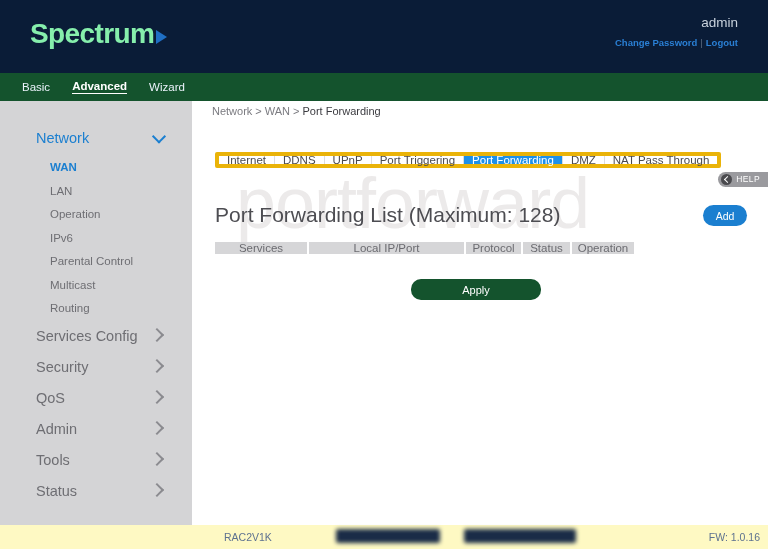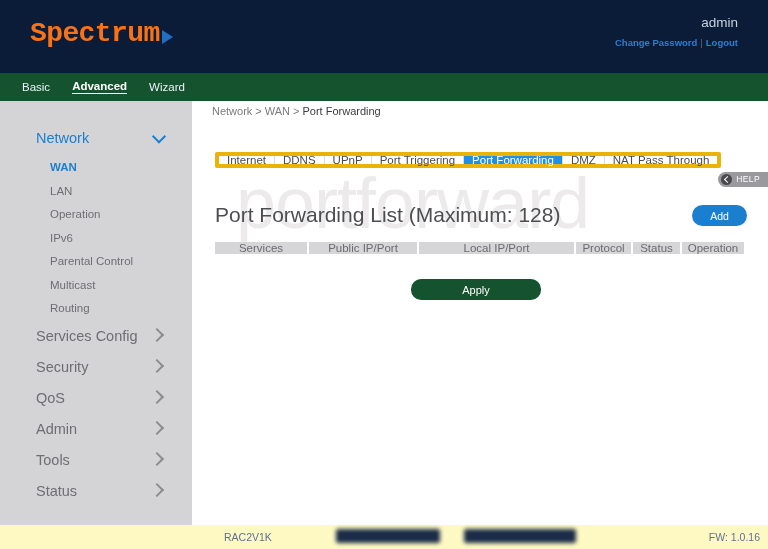--- a/index.html
+++ b/index.html
@@ -29,26 +29,26 @@
     width: 768px; height: 73px;
     background: #0a1c37;
   }
   .logo {
     position: absolute;
     left: 30px; top: 20px;
     display: flex;
     align-items: center;
   }
   .logo-text {
-    color: #f97316;
+    color: #86efac;
     font-size: 28px;
     font-weight: bold;
     letter-spacing: -0.6px;
     line-height: 1;
-    font-family: Liberation Mono, monospace;
+    font-family: Liberation Sans, sans-serif;
   }
   .logo-arrow {
     width: 0; height: 0;
     border-top: 7px solid transparent;
     border-bottom: 7px solid transparent;
     border-left: 11px solid #1f6fc4;
     margin-left: 2px;
     margin-top: 6px;
   }
   .account {
@@ -264,21 +264,21 @@
     left: 23px; top: 100px;
     font-size: 21px;
     color: #4d4d52;
     line-height: 28px;
     white-space: nowrap;
     font-weight: normal;
   }
   .add-btn {
     position: absolute;
     right: 21px; top: 104px;
-    width: 55px; height: 21px;
+    width: 44px; height: 21px;
     background: #1b7fd0;
     border-radius: 11px;
     border: none;
     color: #ffffff;
     font-size: 10.5px;
     cursor: pointer;
     font-family: "Liberation Sans", sans-serif;
     padding: 0;
   }
 
@@ -441,21 +441,20 @@
         </span>
       <span class="help-label">HELP</span>
     </div>
 
     <div class="panel-title">Port Forwarding List (Maximum: 128)</div>
 
     <button class="add-btn">Add</button>
 
     <div class="table-head">
       <div class="th" style="width:92px">Services</div>
-      <div class="th" style="width:108px">Public IP/Port</div>
       <div class="th" style="width:155px">Local IP/Port</div>
       <div class="th" style="width:55px">Protocol</div>
       <div class="th" style="width:47px">Status</div>
       <div class="th" style="width:62px">Operation</div>
     </div>
 
     <button class="apply-btn">Apply</button>
 
   </div>
 

